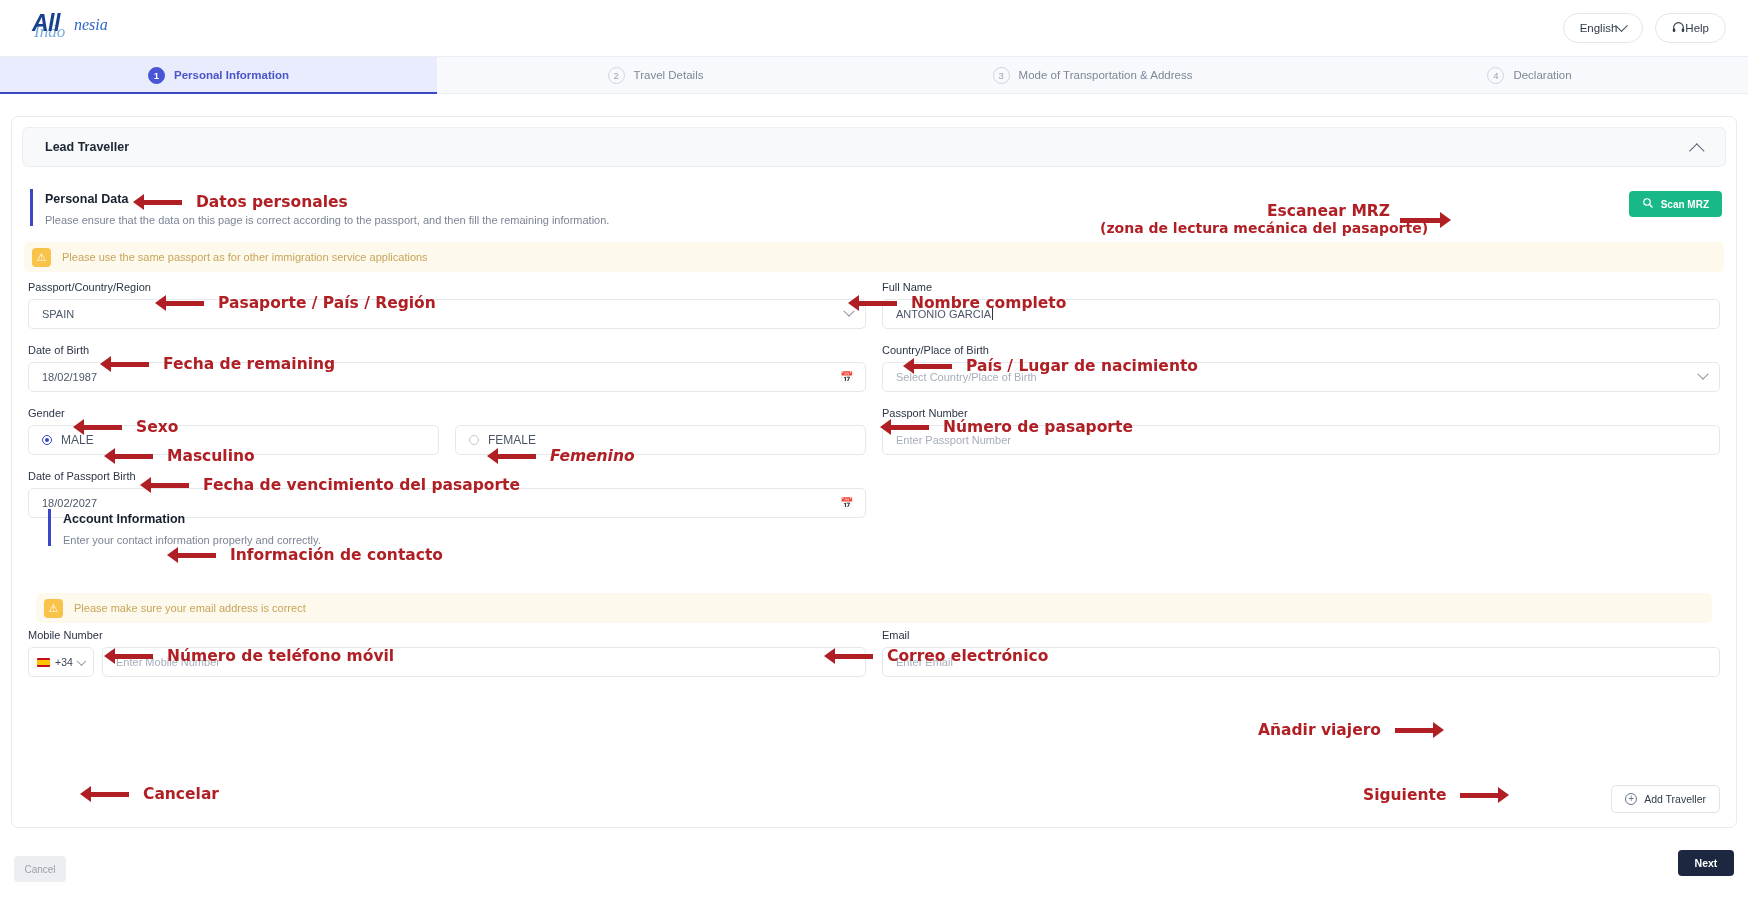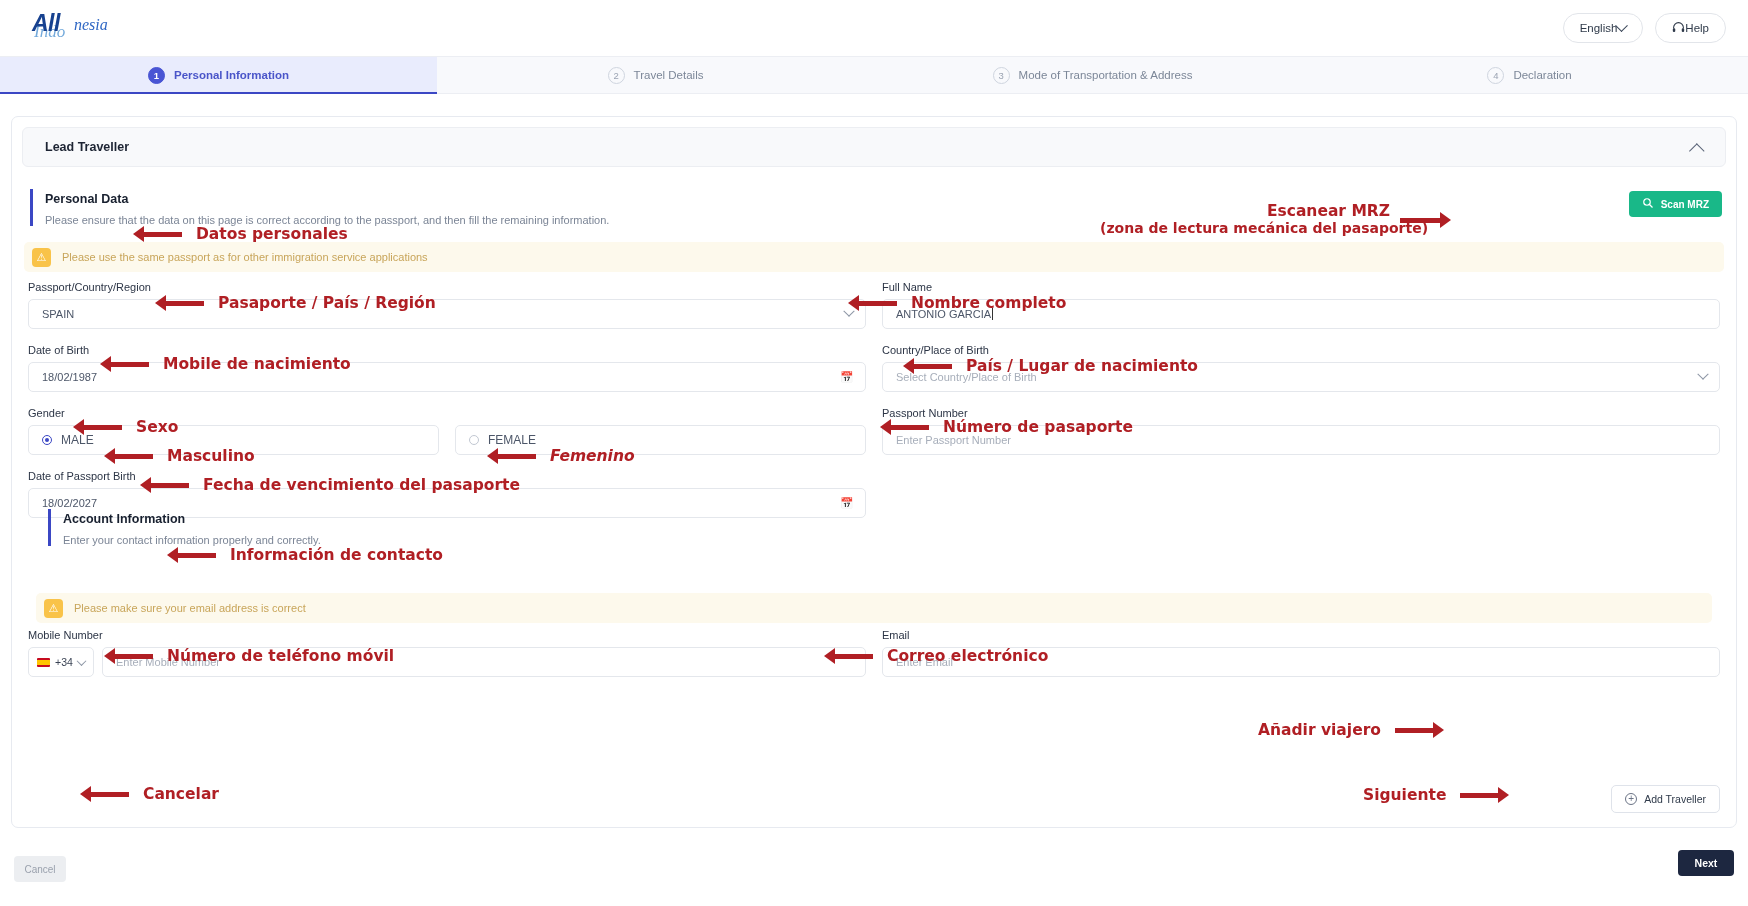--- a/index.html
+++ b/index.html
@@ -392,21 +392,21 @@
     <span>Add Traveller</span>
   </div>
 
 </div>
 
 <div class="footer">
   <div class="btn-cancel">Cancel</div>
   <div class="btn-next">Next</div>
 </div>
 
-<div class="anno" style="left:133px; top:193px;margin-top:32px;">
+<div class="anno" style="left:133px; top:193px;">
   <span class="arrow-l">
       <span class="head"></span>
       <span class="shaft" style="width:38px"></span>
     </span>
   <span class="anno-txt" style="margin-left:14px">Datos personales</span>
 </div>
 
 <div style="position:absolute; left:1100px; top:202px; text-align:right; width:290px;">
   <div class="anno-txt">Escanear MRZ</div>
   <div class="anno-txt sm">(zona de lectura mecánica del pasaporte)</div>
@@ -432,21 +432,21 @@
       <span class="shaft" style="width:38px"></span>
     </span>
   <span class="anno-txt" style="margin-left:14px">Nombre completo</span>
 </div>
 
 <div class="anno" style="left:100px; top:355px;">
   <span class="arrow-l">
       <span class="head"></span>
       <span class="shaft" style="width:38px"></span>
     </span>
-  <span class="anno-txt" style="margin-left:14px">Mobile de nacimiento</span>
+  <span class="anno-txt" style="margin-left:14px">Fecha de remaining</span>
 </div>
 
 <div class="anno" style="left:903px; top:357px;">
   <span class="arrow-l">
       <span class="head"></span>
       <span class="shaft" style="width:38px"></span>
     </span>
   <span class="anno-txt" style="margin-left:14px">País / Lugar de nacimiento</span>
 </div>
 

